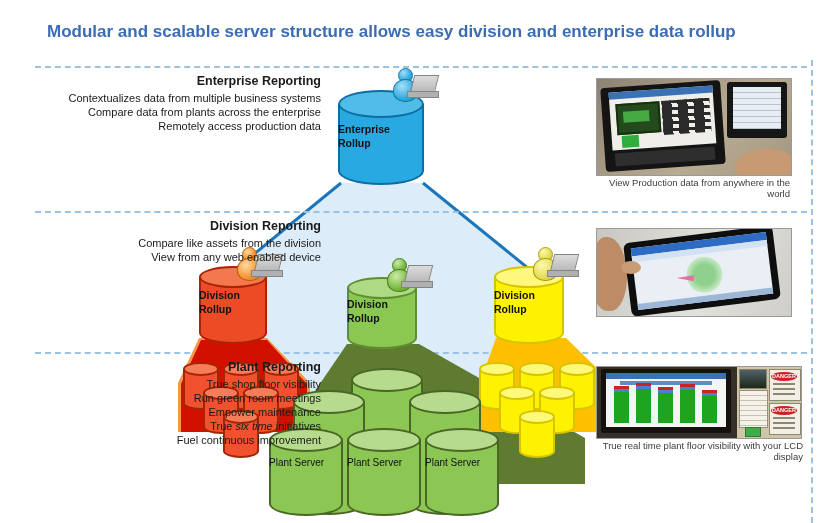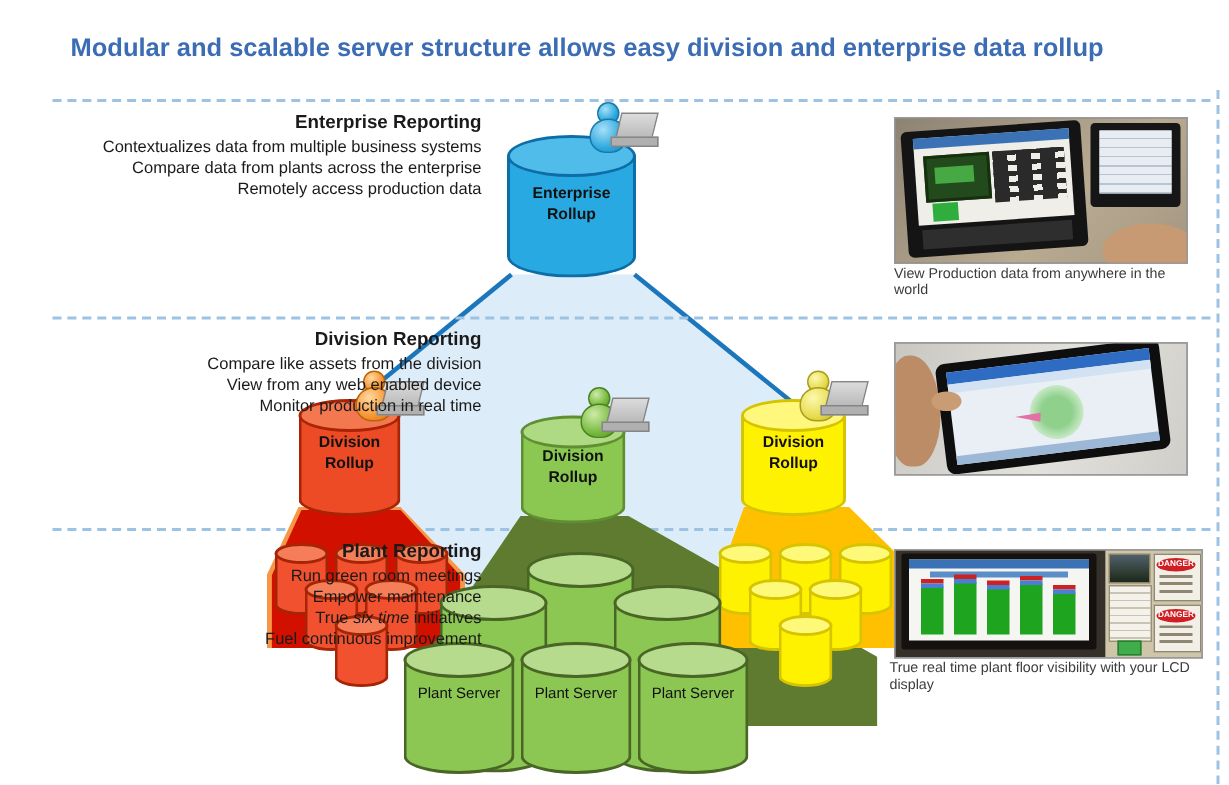--- a/index.html
+++ b/index.html
@@ -24,21 +24,21 @@
   .tblock .hd{font-size:12.5px;font-weight:bold;margin-bottom:3px;}
   .tblock .bl{font-size:11px;line-height:14px;}
 
   
   .cyl{position:absolute;}
   .cyl .bod{position:absolute;left:0;top:var(--ry);width:100%;bottom:0;background:var(--cfill);
             border:2px solid var(--cline);border-top:none;box-sizing:border-box;
             border-radius:0 0 50% 50% / 0 0 var(--ry) var(--ry);}
   .cyl .top{position:absolute;left:0;top:0;width:100%;height:calc(var(--ry)*2);background:var(--ctop);
             border:2px solid var(--cline);box-sizing:border-box;border-radius:50%;}
-  .cyl .lbl{position:absolute;left:0;right:0;text-align:center;font-weight:bold;color:#111;
+  .cyl .lbl{position:absolute;left:0;right:0;text-align:left;font-weight:bold;color:#111;
             font-size:10.5px;line-height:14px;z-index:3;}
   .c-blue  {--cfill:var(--c-enterprise-blue,#29a9e1);--ctop:#4fbce9;--cline:#0d6da6;--ry:14px;}
   .c-red   {--cfill:var(--c-division-red,#ed4b26);--ctop:#f3774f;--cline:#a92306;--ry:11px;}
   .c-green {--cfill:var(--c-division-green,#8bc852);--ctop:#aeda83;--cline:#5f8e33;--ry:11px;}
   .c-yellow{--cfill:var(--c-division-yellow,#fff200);--ctop:#fff87d;--cline:#d6c400;--ry:11px;}
   .c-plant {--cfill:var(--c-plant-green,#8cc653);--ctop:#b6db8d;--cline:#4a6626;--ry:12px;}
   .c-redsm {--cfill:#f1512e;--ctop:#f57e59;--cline:#a52506;--ry:7px;}
   .c-yelsm {--cfill:#fff200;--ctop:#fff97a;--cline:#d6c400;--ry:7px;}
   .plant-lbl{font-weight:normal !important;font-size:10px !important;color:#1c1c1c;}
 
@@ -60,21 +60,21 @@
   .lap-screen{position:absolute;left:24px;top:7px;width:23px;height:16px;
       background:linear-gradient(#dcdcdc,#b8b8b8);border:1px solid #858585;transform:skewX(-14deg);}
   .lap-base{position:absolute;left:19px;top:23px;width:30px;height:5px;background:#b0b0b0;border:1px solid #858585;}
   .pc-blue  .p-head,.pc-blue  .p-torso{background:radial-gradient(circle at 35% 30%,#a5e0f7,#2da8df 60%,#1b86b8);border:1px solid #1679a8;}
   .pc-orange .p-head,.pc-orange .p-torso{background:radial-gradient(circle at 35% 30%,#ffd9a0,#f79331 60%,#cf7012);border:1px solid #b96408;}
   .pc-green .p-head,.pc-green .p-torso{background:radial-gradient(circle at 35% 30%,#cdeba6,#76b93e 60%,#578f27);border:1px solid #4c8220;}
   .pc-yellow .p-head,.pc-yellow .p-torso{background:radial-gradient(circle at 35% 30%,#fdf8b0,#e6dc4d 60%,#c0b424);border:1px solid #a89d1d;}
 
   
   .photo{position:absolute;border:1px solid #9a9a9a;overflow:hidden;z-index:8;background:#888;}
-  .caption{position:absolute;font-size:9.5px;color:#3c3c3c;text-align:left;z-index:8;}
+  .caption{position:absolute;font-size:9.5px;color:#3c3c3c;text-align:right;z-index:8;}
   .abs{position:absolute;}
 
   
   .ph1-bg{inset:0;background:linear-gradient(135deg,#8d8373,#b9ab92 60%,#a39681);}
   .ph1-mon{left:130px;top:3px;width:60px;height:56px;background:#161616;border-radius:3px;}
   .ph1-mon-scr{left:6px;top:5px;width:48px;height:42px;background:#e8edf3;
       background-image:repeating-linear-gradient(#e8edf3 0 5px,#b9c4d2 5px 6px);}
   .ph1-laptop{left:6px;top:5px;width:120px;height:84px;background:#141414;border-radius:4px;transform:rotate(-4deg);}
   .ph1-scr{left:8px;top:5px;width:104px;height:58px;background:#efeee8;}
   .ph1-bar{left:0;top:0;width:100%;height:7px;background:#3a72b5;}
@@ -146,25 +146,25 @@
     <div class="hd">Enterprise Reporting</div>
     <div class="bl">Contextualizes data from multiple business systems</div>
     <div class="bl">Compare data from plants across the enterprise</div>
     <div class="bl">Remotely access production data</div>
   </div>
 
   <div class="tblock" style="top:219px">
     <div class="hd">Division Reporting</div>
     <div class="bl">Compare like assets from the division</div>
     <div class="bl">View from any web enabled device</div>
-    <div class="bl">Monitor production in real time</div>
   </div>
 
   <div class="tblock" style="top:360px">
     <div class="hd">Plant Reporting</div>
+    <div class="bl">True shop floor visibility</div>
     <div class="bl">Run green room meetings</div>
     <div class="bl">Empower maintenance</div>
     <div class="bl"><span>True </span><i>six time</i><span> initiatives</span></div>
     <div class="bl">Fuel continuous improvement</div>
   </div>
 
   <div class="shape funnel-red-outer"></div>
   <div class="shape funnel-red-inner"></div>
   <div class="shape trap-green"></div>
   <div class="shape funnel-yellow"></div>

